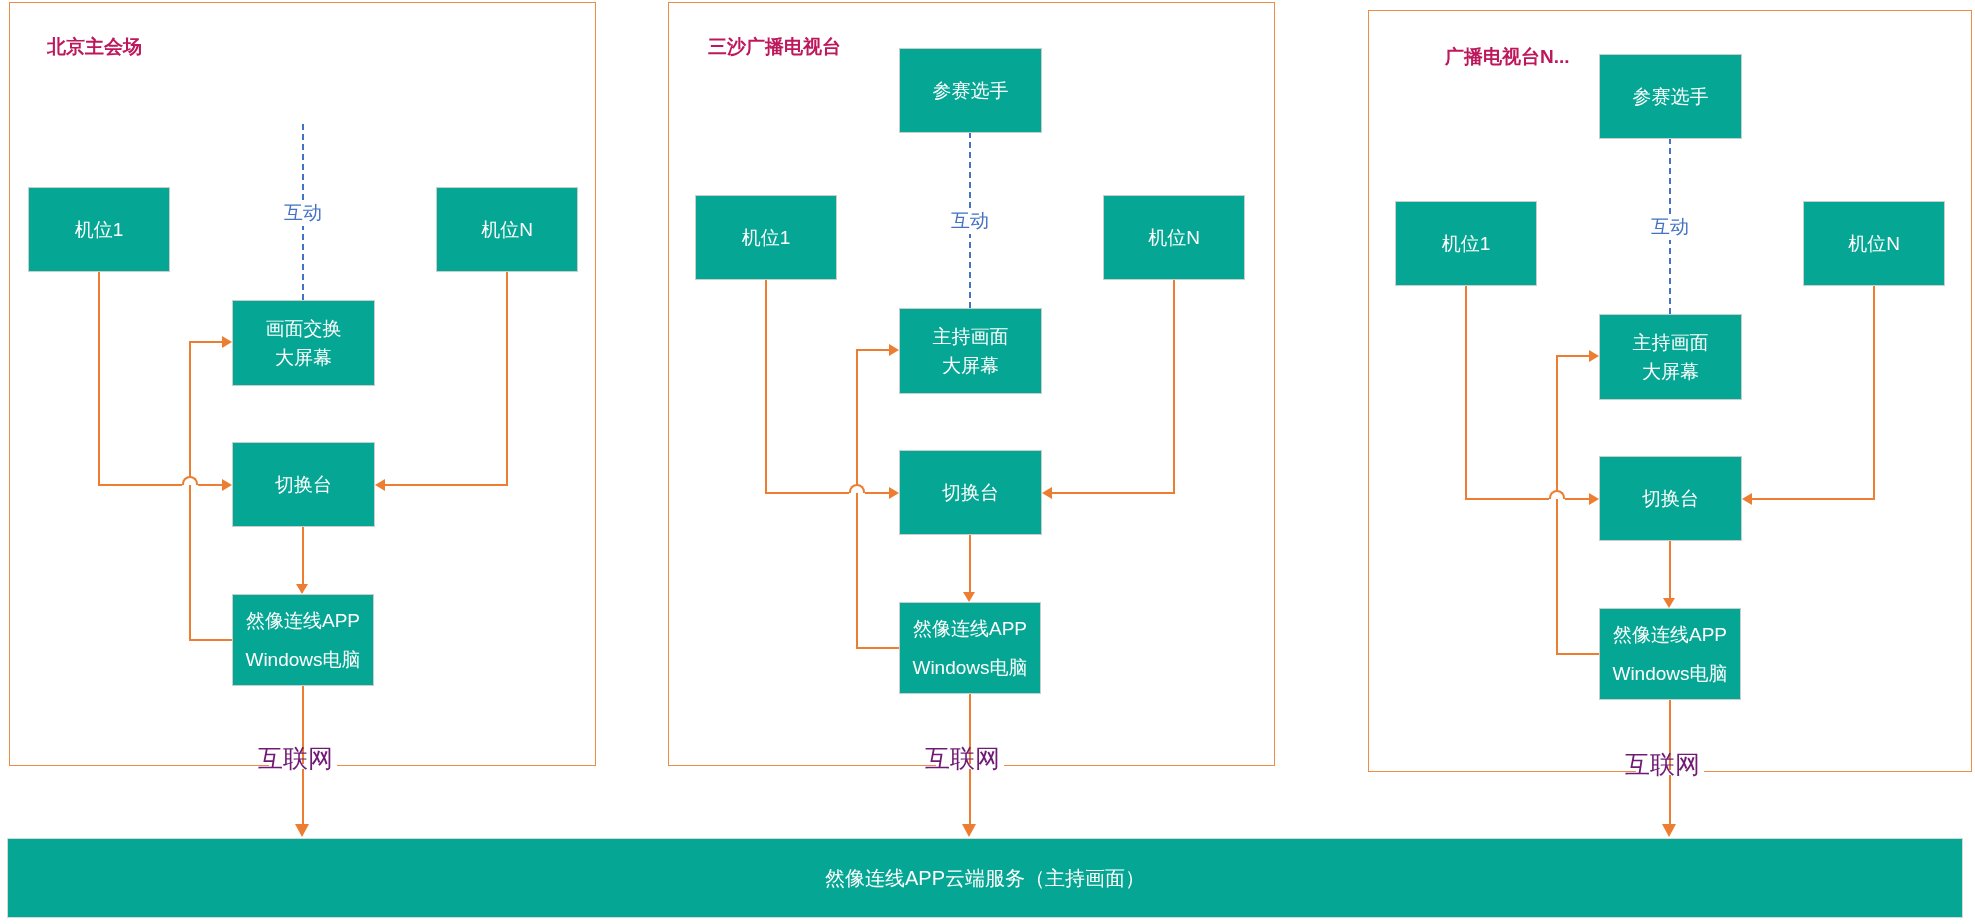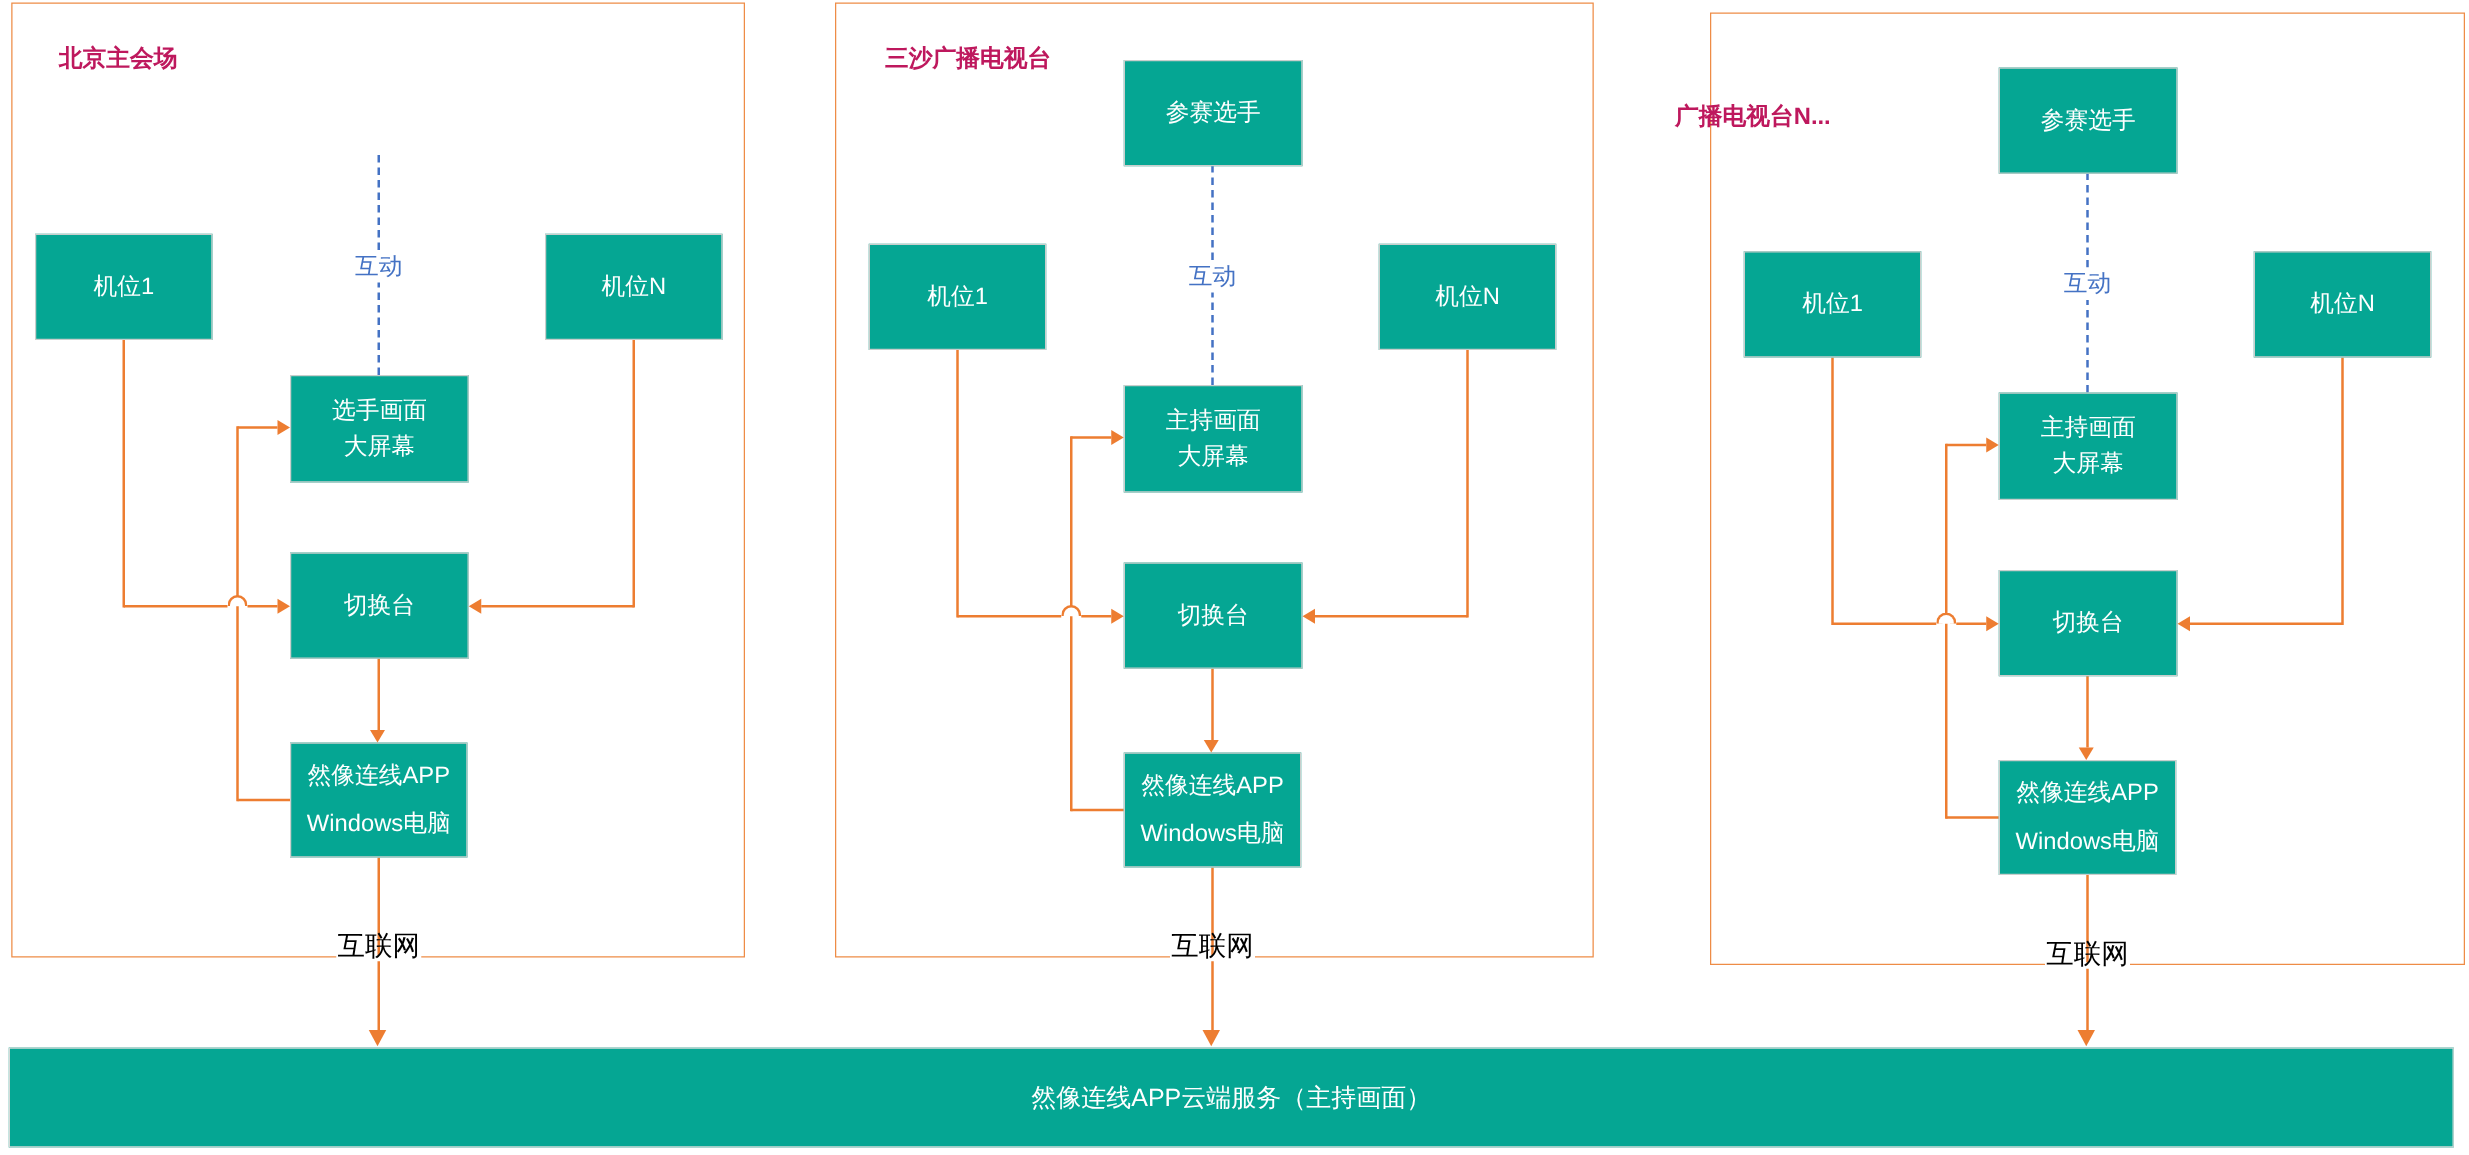--- a/index.html
+++ b/index.html
@@ -10,21 +10,21 @@
   .p1{--cx:303px;--dy:0px;--bb:766px;}
   .p2{--cx:970px;--dy:8px;--bb:766px;}
   .p3{--cx:1670px;--dy:14px;--bb:772px;}
   .pborder{position:absolute;border:1px solid #EE8C46;background:transparent;z-index:0;}
   .p1 .pborder{left:9px;top:2px;width:585px;height:762px;}
   .p2 .pborder{left:668px;top:2px;width:605px;height:762px;}
   .p3 .pborder{left:1368px;top:10px;width:602px;height:760px;}
   .ptitle{position:absolute;color:#be185d;font-size:19px;font-weight:600;z-index:3;white-space:nowrap;}
   .p1 .ptitle{left:47px;top:34px;}
   .p2 .ptitle{left:708px;top:34px;}
-  .p3 .ptitle{left:1340px;top:44px;margin-top:36px;}
+  .p3 .ptitle{left:1445px;top:44px;}
 
   
   .node{position:absolute;background:#05A693;border:1px solid #C9CECC;color:#fff;
         font-size:19px;display:flex;align-items:center;justify-content:center;
         text-align:center;z-index:2;box-sizing:border-box;line-height:1.55;}
   .n-top   {left:calc(var(--cx) - 71px); top:calc(40px + var(--dy)); width:143px;height:85px;}
   .n-cam1  {left:calc(var(--cx) - 275px);top:calc(187px + var(--dy));width:142px;height:85px;}
   .n-camN  {left:calc(var(--cx) + 133px);top:calc(187px + var(--dy));width:142px;height:85px;}
   .n-screen{left:calc(var(--cx) - 71px); top:calc(300px + var(--dy));width:143px;height:86px;flex-direction:column;}
   .n-switch{left:calc(var(--cx) - 71px); top:calc(442px + var(--dy));width:143px;height:85px;}
@@ -65,40 +65,40 @@
             border-left:7px solid transparent;border-right:7px solid transparent;border-top:13px solid #ED7D31;}
 
   
   .l-dot{position:absolute;left:calc(var(--cx) - 1px);top:calc(124px + var(--dy));
          height:176px;width:0;border-left:2px dashed #4472C4;z-index:1;}
   .lab-int{position:absolute;left:calc(var(--cx) - 30px);top:calc(200px + var(--dy));width:60px;
            text-align:center;background:#fff;color:#4472C4;font-size:19px;z-index:3;}
   .gap-net{position:absolute;left:calc(var(--cx) - 34px);top:calc(var(--bb) - 2px);
            width:68px;height:5px;background:#fff;z-index:2;}
   .lab-net{position:absolute;left:calc(var(--cx) - 45px);top:calc(var(--bb) - 24px);width:90px;
-           text-align:center;color:#000000;font-size:22px;z-index:3;}
+           text-align:left;color:#701a75;font-size:25px;z-index:3;}
 
   
   .bar{position:absolute;left:7px;top:838px;width:1956px;height:80px;background:#05A693;
        border:1px solid #D5DAD8;color:#fff;font-size:20px;display:flex;align-items:center;
        justify-content:center;z-index:1;box-sizing:border-box;}
 </style>
 </head>
 <body>
 
 <div class="stage">
 
   <div class="panel p1">
     <div class="pborder"></div>
     <div class="ptitle">北京主会场</div>
 
     <div class="node n-cam1">机位1</div>
     <div class="node n-camN">机位N</div>
     <div class="node n-screen">
-      <span>选手画面</span>
+      <span>画面交换</span>
       <span>大屏幕</span>
     </div>
     <div class="node n-switch">切换台</div>
     <div class="node n-app">
       <span>然像连线APP</span>
       <span>Windows电脑</span>
     </div>
 
     <div class="l-dot"></div>
     <div class="lab-int">互动</div>

